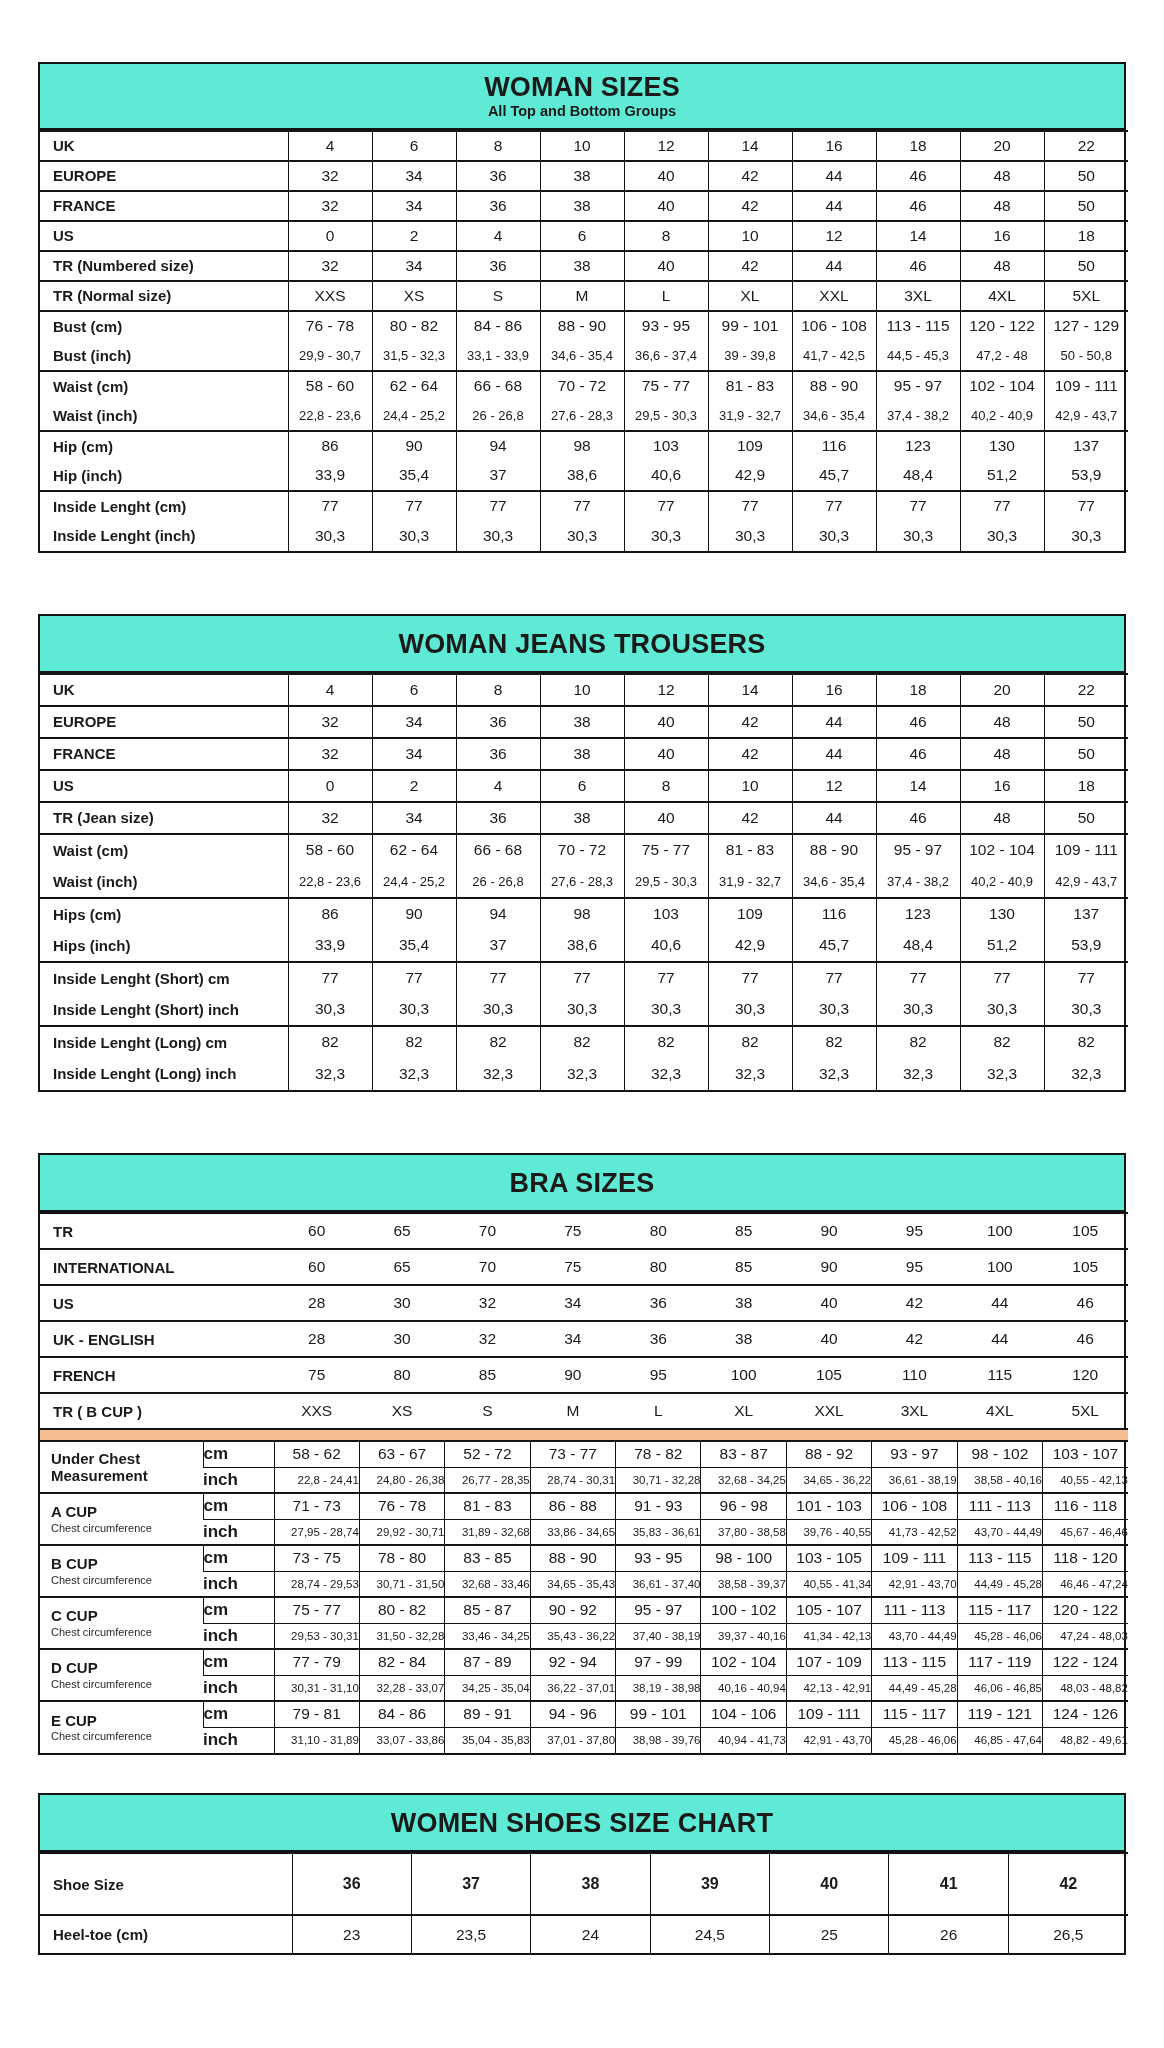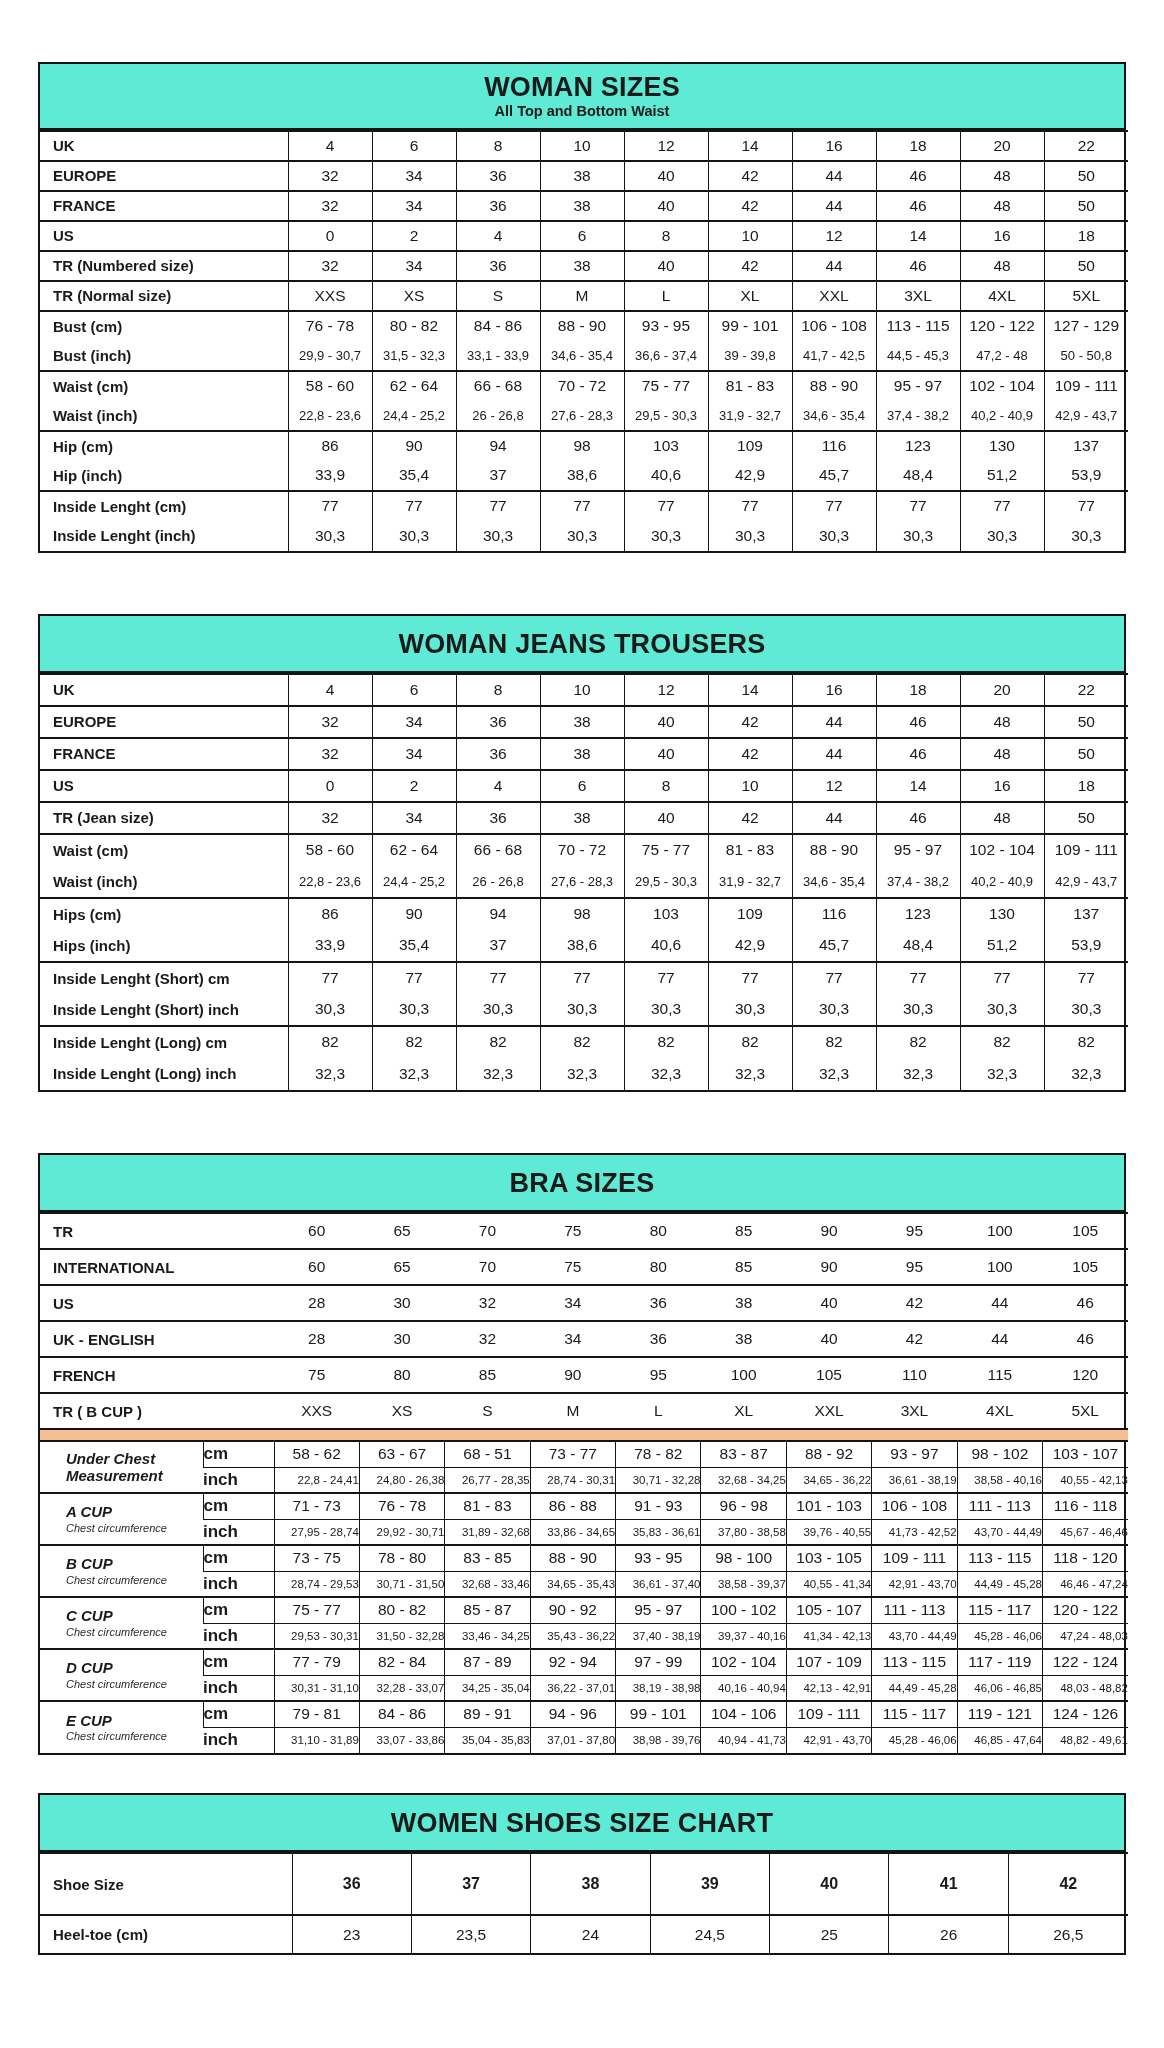--- a/index.html
+++ b/index.html
@@ -54,21 +54,21 @@
   
   .grid-g td + td{border-left:1.6px solid #141414;}
   .cups-g td + td{border-left:1.6px solid #141414;}
   
   .open-g td{border-left:none;}
 
   
   tr.cup-inner td{border-top:1.4px solid #141414;}
 
   td.unit{text-align:left;font-weight:bold;font-size:17px;}
-  td.cuplbl{padding-left:26px;font-style:italic;}
+  td.cuplbl{padding-left:11px;}
   .cup-title{font-weight:bold;font-size:15px;line-height:1.15;}
   .cup-sub{font-size:11px;line-height:1.2;margin-top:1px;color:#2a2a2a;}
 
   tbody.divider-g td{
     background:#f6bf92;
     height:10px;
     border-left:none !important;
   }
 
   
@@ -80,21 +80,21 @@
   .t3 tr.row-1{height:38px;}
 </style>
 </head>
 <body>
 
 <div class="page">
 
   <section class="tbl t0">
     <header class="tbl-head">
       <div class="tbl-title">WOMAN SIZES</div>
-      <div class="tbl-subtitle">All Top and Bottom Waist</div>
+      <div class="tbl-subtitle">All Top and Bottom Groups</div>
     </header>
     <div class="tbl-body">
         <table class="sz">
           <colgroup>
             <col style="width: 248px;">
             <col style="width: 84px;">
             <col style="width: 84px;">
             <col style="width: 84px;">
             <col style="width: 84px;">
             <col style="width: 84px;">
@@ -638,21 +638,21 @@
             </tr>
           </tbody>
           <tbody class="grp cups-g">
             <tr class="cups-tr">
               <td class="cuplbl" rowspan="2">
                 <div class="cup-title">Under Chest Measurement</div>
               </td>
               <td class="unit">cm</td>
               <td class="val">58 - 62</td>
               <td class="val">63 - 67</td>
-              <td class="val">68 - 51</td>
+              <td class="val">52 - 72</td>
               <td class="val">73 - 77</td>
               <td class="val">78 - 82</td>
               <td class="val">83 - 87</td>
               <td class="val">88 - 92</td>
               <td class="val">93 - 97</td>
               <td class="val">98 - 102</td>
               <td class="val">103 - 107</td>
             </tr>
             <tr class="cups-tr sz-xs cup-inner">
               <td class="unit">inch</td>

